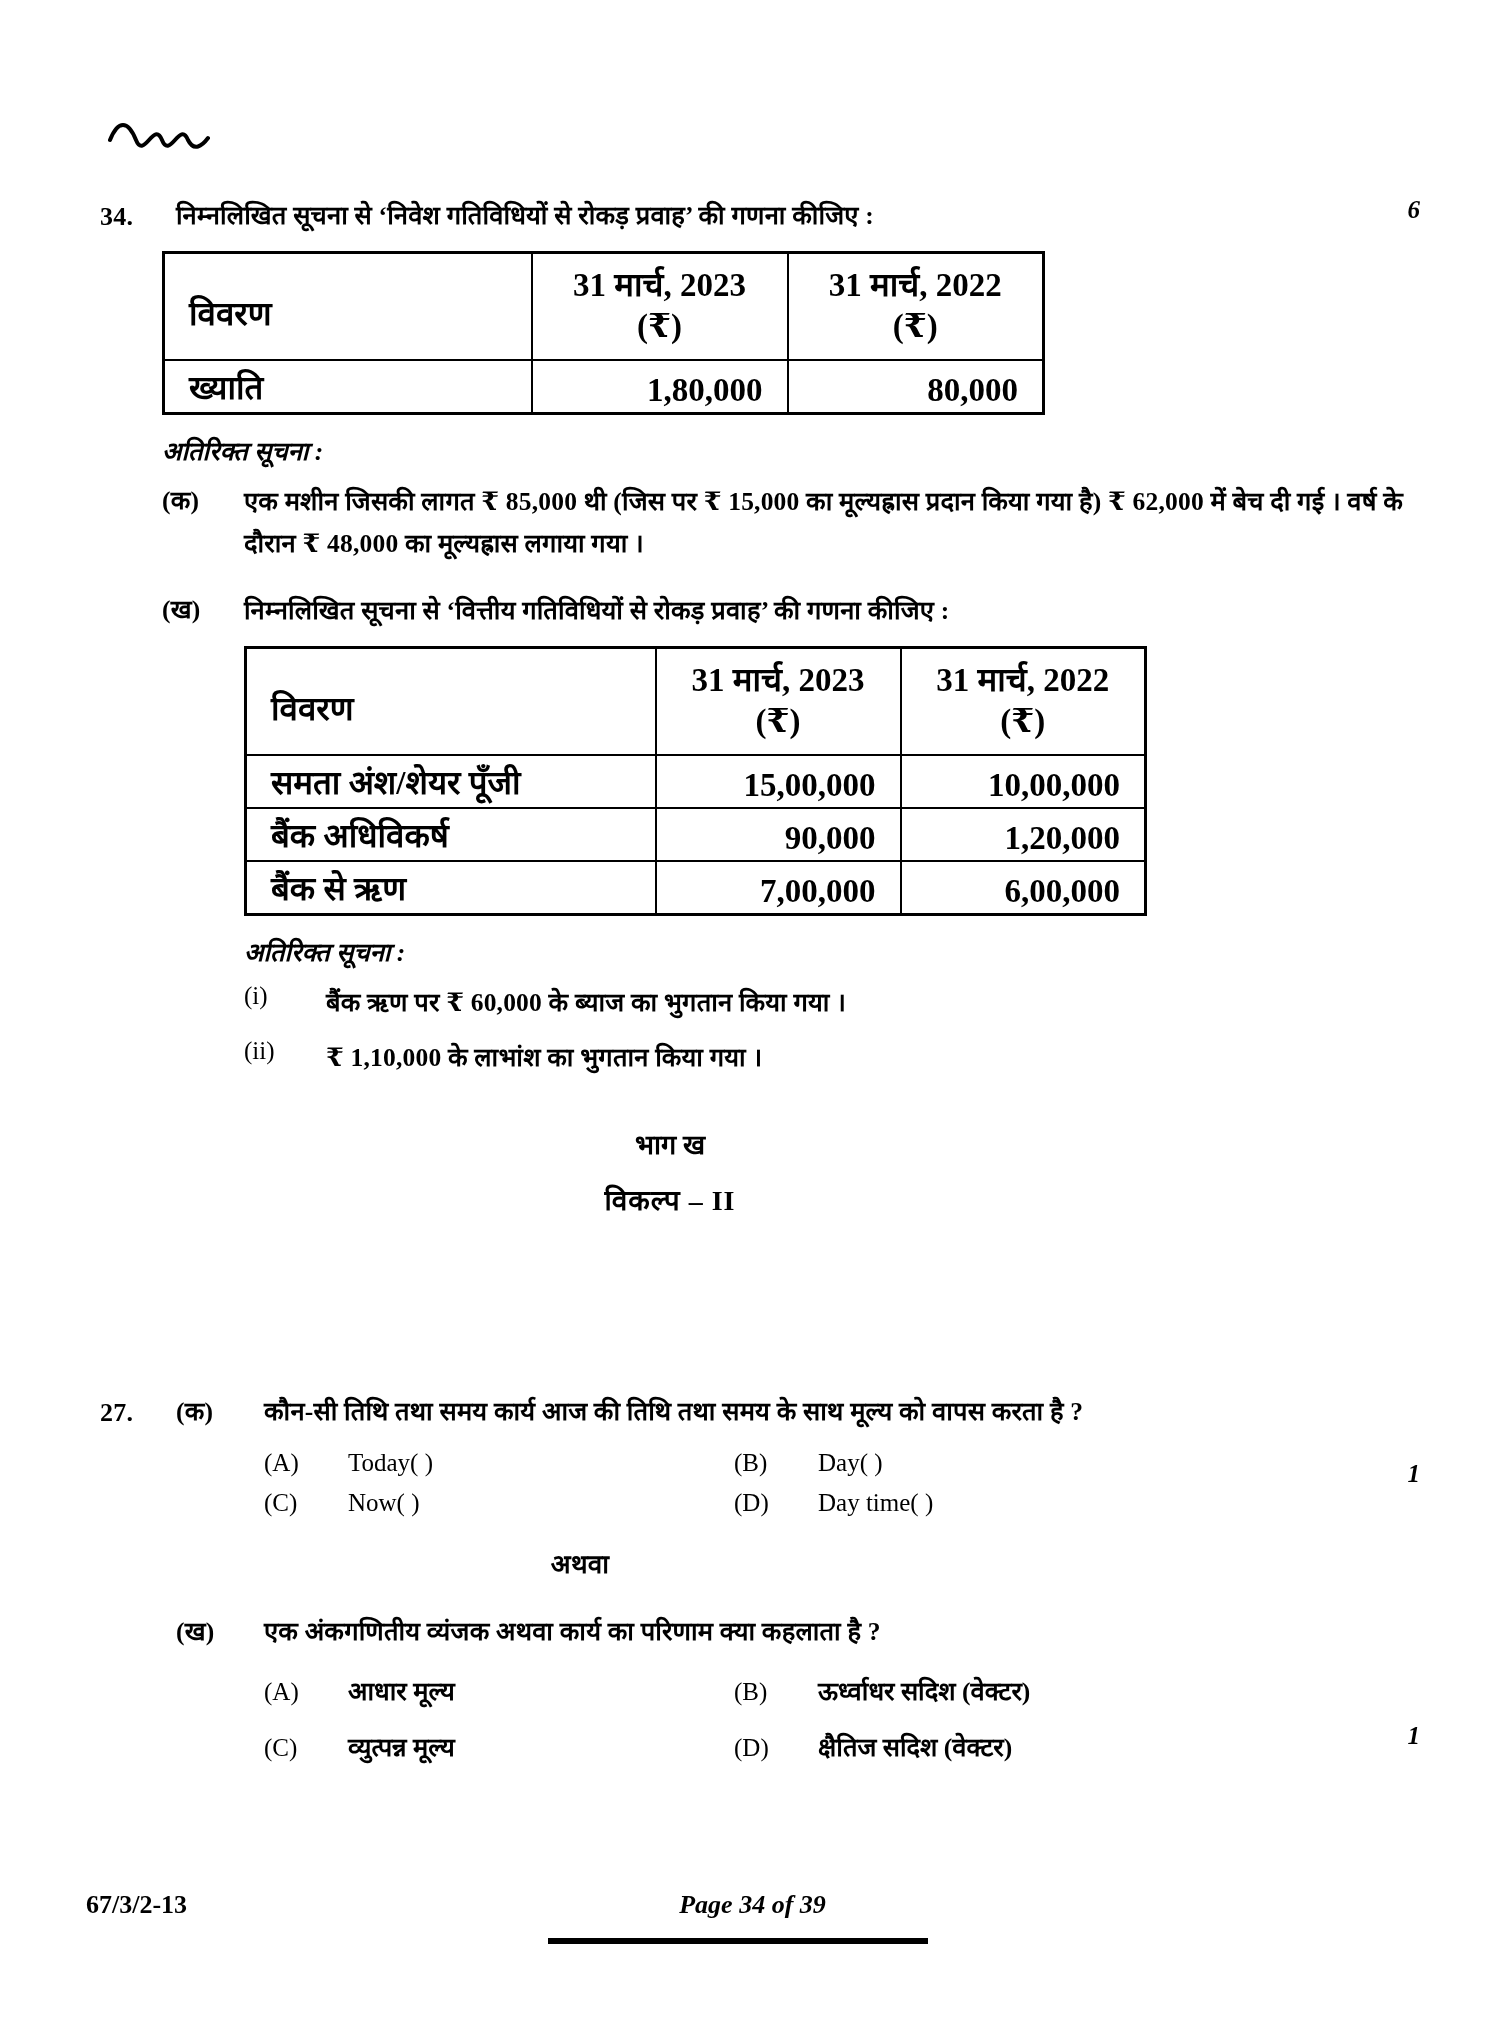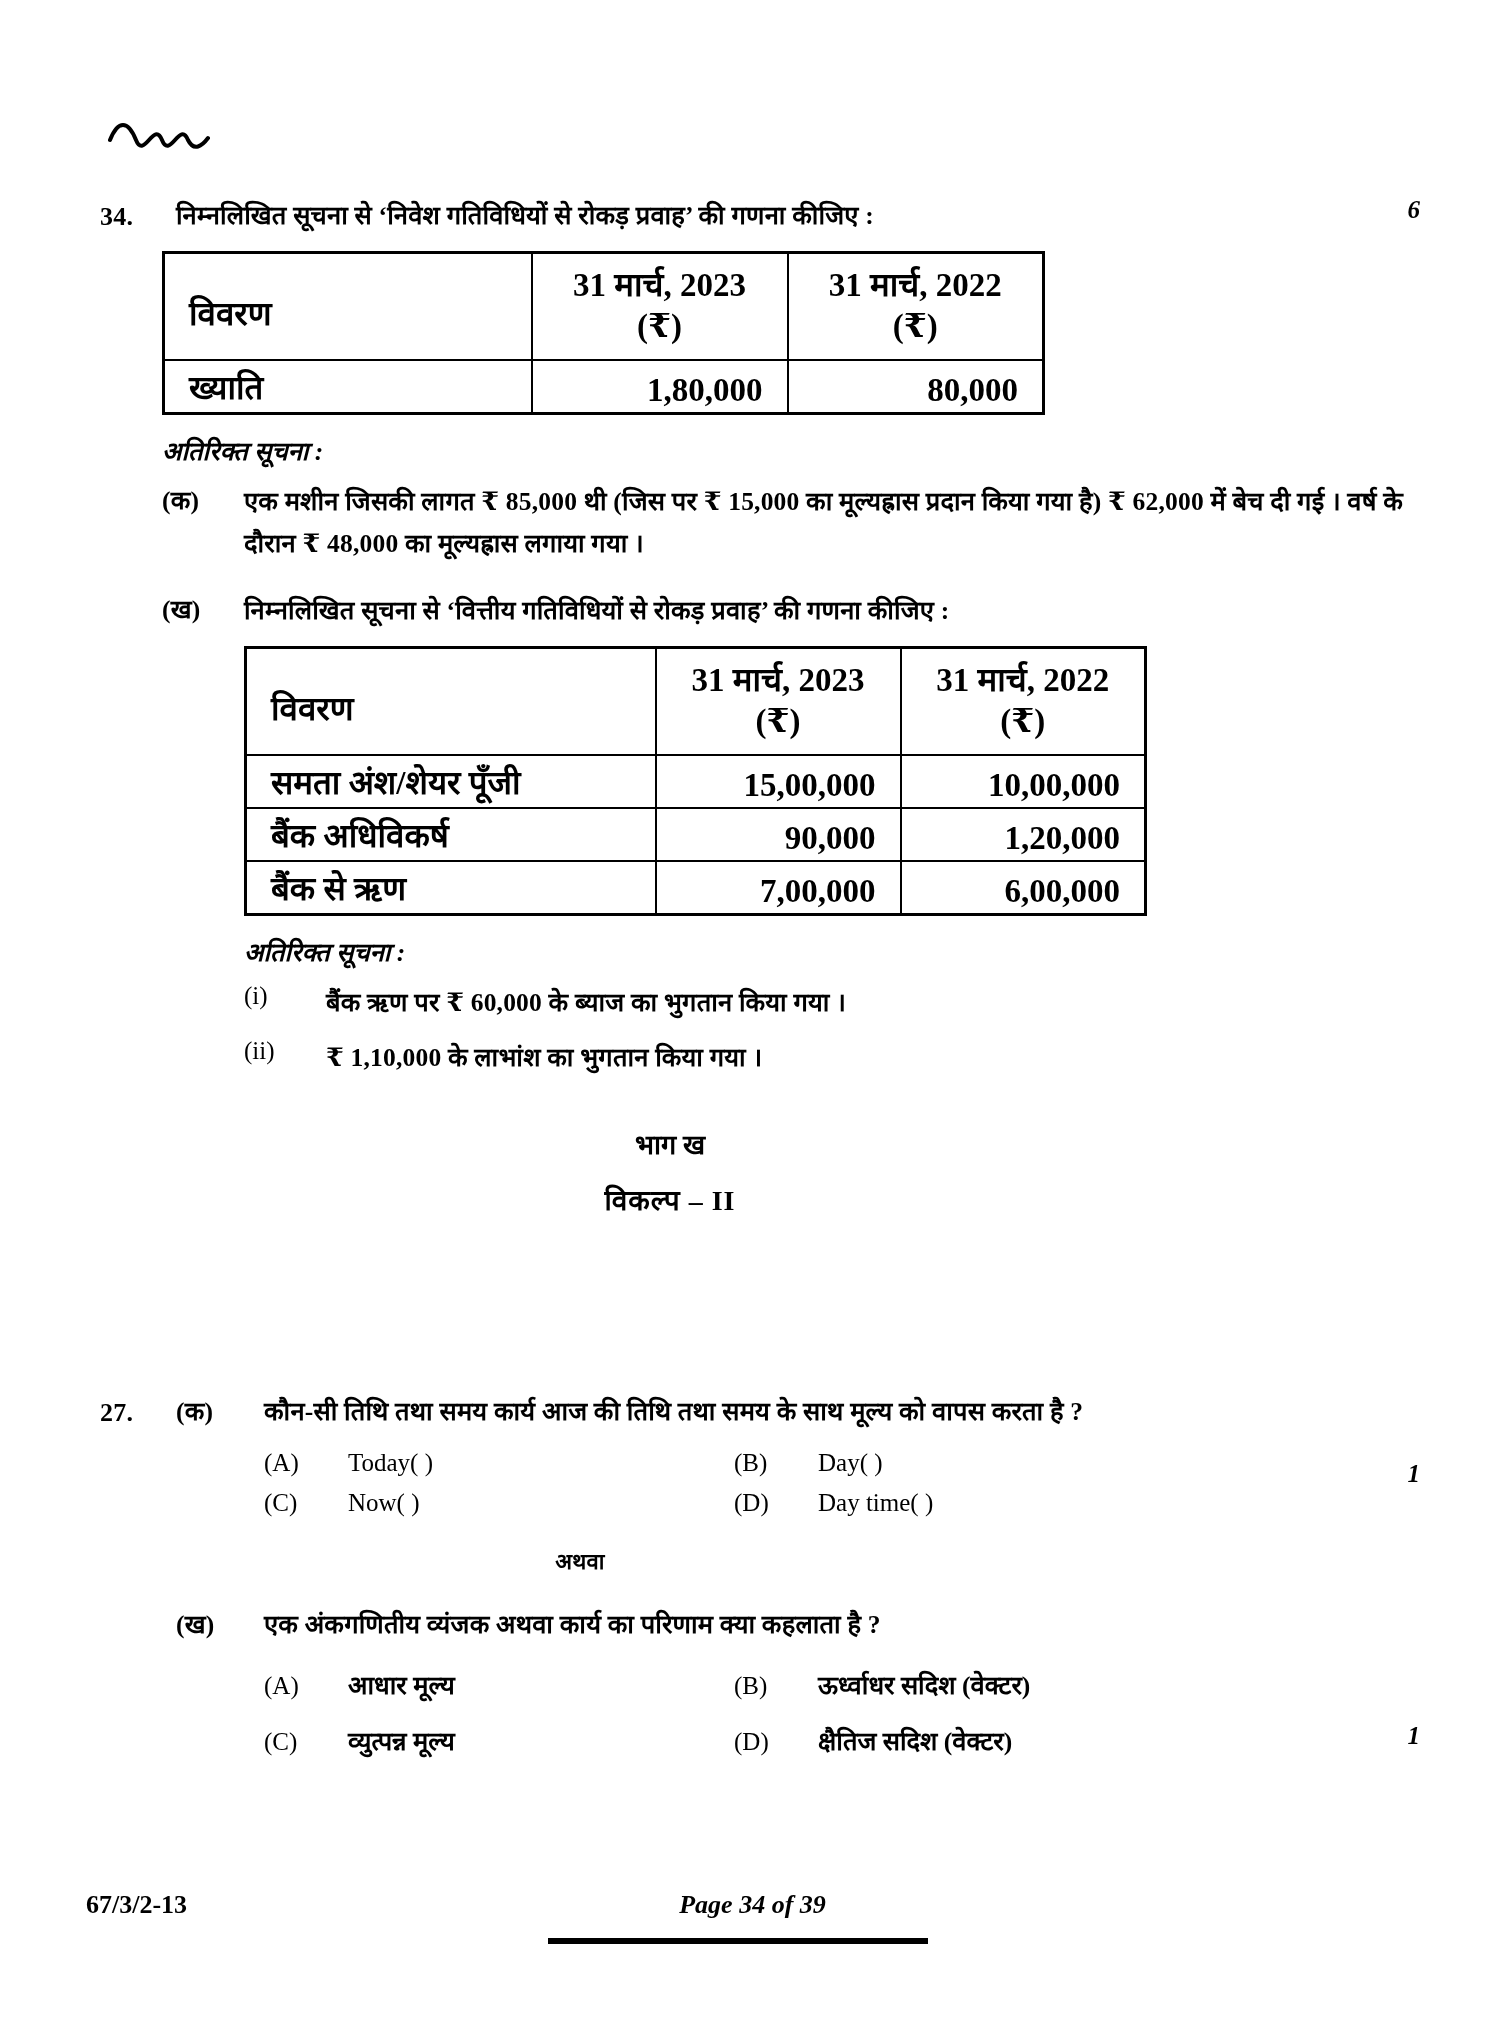--- a/index.html
+++ b/index.html
@@ -220,21 +220,21 @@
     font-family: "Liberation Serif", "DejaVu Serif", serif;
   }
   .opt-text-dev {
     font-size: 25.5px;
     font-weight: 700;
     font-family: "Liberation Serif", "DejaVu Serif", serif;
   }
   .athava {
     text-align: center;
     font-weight: 700;
-    font-size: 22px;
+    font-size: 26px;
     margin: 28px 0 26px 0;
     padding-right: 360px;
   }
 
   
   .footer {
     position: absolute;
     left: 0;
     top: 1890px;
     width: 1505px;

